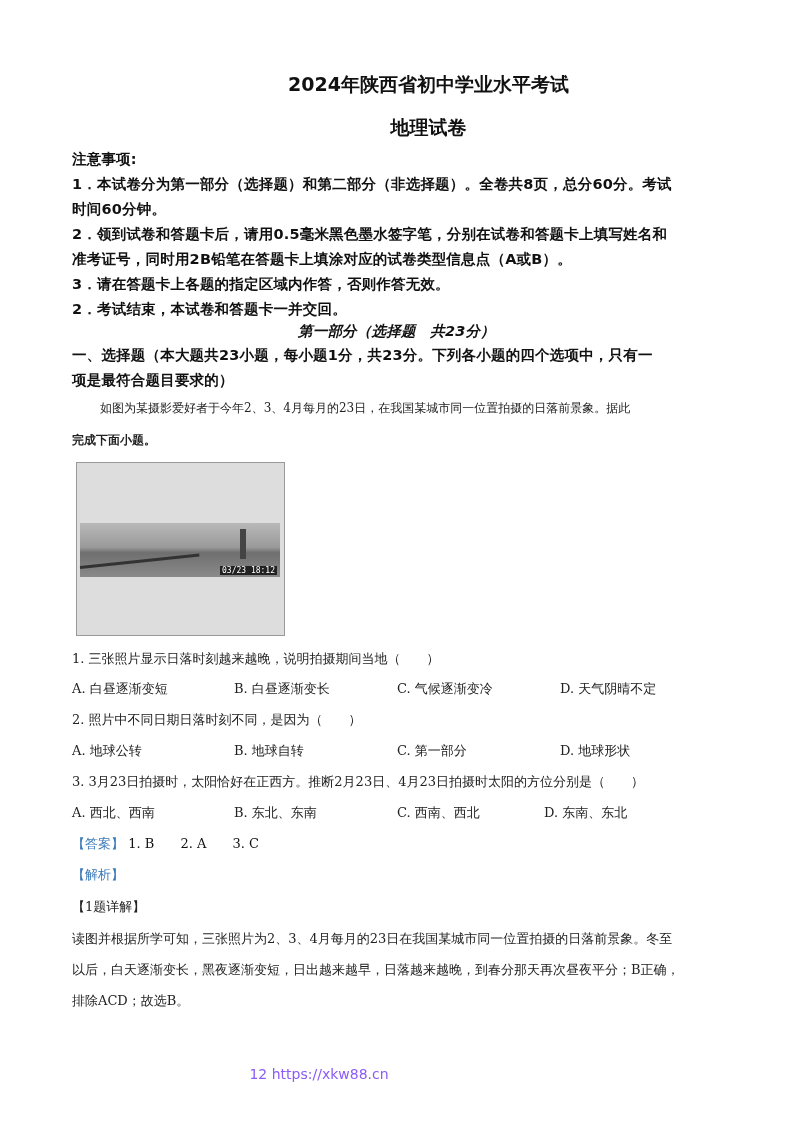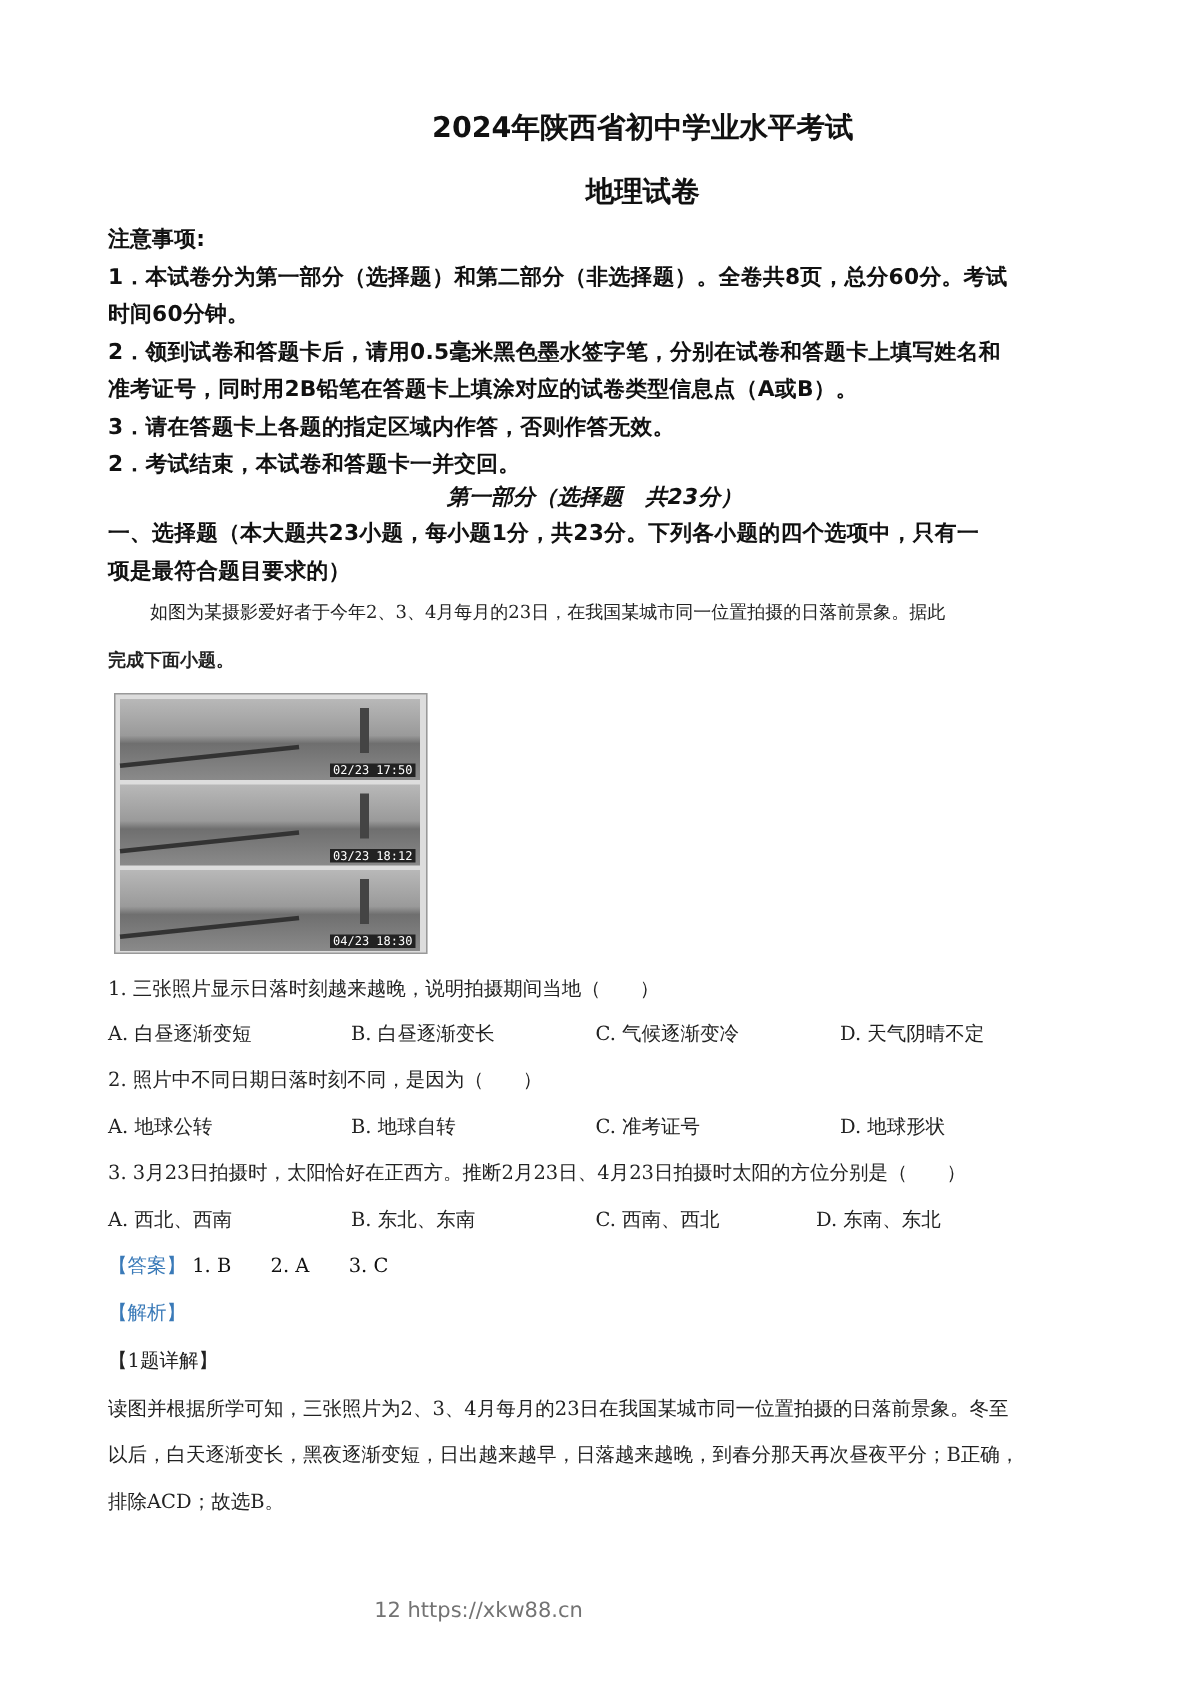--- a/index.html
+++ b/index.html
@@ -9,21 +9,21 @@
   .bold { font-weight:bold; font-family:"DejaVu Sans","Liberation Sans",sans-serif; font-size:14.5px; letter-spacing:0.2px; }
   .line { left:72px; white-space:nowrap; }
   .norm { font-size:13px; color:#222; }
   .opt { position:absolute; font-size:13px; color:#222; white-space:nowrap; }
   .blue { color:#3a7ab8; }
   .photo { left:76px; top:462px; width:207px; height:172px; border:1px solid #999; background:#ddd; overflow:hidden; }
   .panel { position:absolute; left:3px; width:200px; height:54px; background:linear-gradient(#b8b8b8 0%, #9a9a9a 45%, #6f6f6f 55%, #8a8a8a 100%); }
   .panel .stamp { position:absolute; right:3px; bottom:2px; font-size:8px; color:#fff; background:#222; padding:0 2px; font-family:"DejaVu Sans Mono",monospace; }
   .panel .bridge { position:absolute; left:0; bottom:8px; width:120px; height:3px; background:#333; transform:rotate(-6deg); transform-origin:left; }
   .panel .tower { position:absolute; left:160px; top:6px; width:6px; height:30px; background:#444; }
-  .footer { left:0; width:638px; text-align:center; top:1066px; font-size:14px; color:#737373; font-family:"DejaVu Sans","Liberation Sans",sans-serif; }
+  .footer { left:0; width:638px; text-align:center; top:1066px; font-size:14px; color:#8b5cf6; font-family:"DejaVu Sans","Liberation Sans",sans-serif; }
 </style>
 </head>
 <body>
 
 <div>
   <div class="abs title" style="top:72px;">2024年陕西省初中学业水平考试</div>
   <div class="abs title" style="top:115px;">地理试卷</div>
 
   <div class="abs line bold" style="top:150px;">注意事项:</div>
   <div class="abs line bold" style="top:175px;">1．本试卷分为第一部分（选择题）和第二部分（非选择题）。全卷共8页，总分60分。考试</div>
@@ -33,50 +33,40 @@
   <div class="abs line bold" style="top:275px;">3．请在答题卡上各题的指定区域内作答，否则作答无效。</div>
   <div class="abs line bold" style="top:300px;">2．考试结束，本试卷和答题卡一并交回。</div>
 
   <div class="abs bold" style="top:322px; left:0; width:793px; text-align:center;font-style:italic;">第一部分（选择题　共23分）</div>
   <div class="abs line bold" style="top:346px;">一、选择题（本大题共23小题，每小题1分，共23分。下列各小题的四个选项中，只有一</div>
   <div class="abs line bold" style="top:371px;">项是最符合题目要求的）</div>
   <div class="abs norm" style="top:400px; left:100px; white-space:nowrap; font-size:12px;">如图为某摄影爱好者于今年2、3、4月每月的23日，在我国某城市同一位置拍摄的日落前景象。据此</div>
   <div class="abs norm" style="top:432px; left:72px; font-size:12px;font-weight:bold;">完成下面小题。</div>
 
   <div class="abs photo">
-    <div class="panel" style="top:3px;">
-      <div class="bridge"></div>
-        <div class="tower"></div>
-      <span class="stamp">02/23  17:50</span>
-    </div>
     <div class="panel" style="top:60px;">
       <div class="bridge"></div>
         <div class="tower"></div>
       <span class="stamp">03/23  18:12</span>
-    </div>
-    <div class="panel" style="top:117px;">
-      <div class="bridge"></div>
-        <div class="tower"></div>
-      <span class="stamp">04/23  18:30</span>
     </div>
   </div>
 
   <div class="abs line norm" style="top:650px;">1. 三张照片显示日落时刻越来越晚，说明拍摄期间当地（　　）</div>
   <div class="abs" style="top:680px; left:0; width:709px; height:18px;">
     <span class="opt" style="left:72px;">A. 白昼逐渐变短</span>
     <span class="opt" style="left:234px;">B. 白昼逐渐变长</span>
     <span class="opt" style="left:397px;">C. 气候逐渐变冷</span>
     <span class="opt" style="left:560px;">D. 天气阴晴不定</span>
   </div>
 
   <div class="abs line norm" style="top:711px;">2. 照片中不同日期日落时刻不同，是因为（　　）</div>
   <div class="abs" style="top:742px; left:0; width:793px; height:18px;">
     <span class="opt" style="left:72px;">A. 地球公转</span>
     <span class="opt" style="left:234px;">B. 地球自转</span>
-    <span class="opt" style="left:397px;">C. 准考证号</span>
+    <span class="opt" style="left:397px;">C. 第一部分</span>
     <span class="opt" style="left:560px;">D. 地球形状</span>
   </div>
 
   <div class="abs line norm" style="top:773px;">3. 3月23日拍摄时，太阳恰好在正西方。推断2月23日、4月23日拍摄时太阳的方位分别是（　　）</div>
   <div class="abs" style="top:804px; left:0; width:793px; height:18px;">
     <span class="opt" style="left:72px;">A. 西北、西南</span>
     <span class="opt" style="left:234px;">B. 东北、东南</span>
     <span class="opt" style="left:397px;">C. 西南、西北</span>
     <span class="opt" style="left:544px;">D. 东南、东北</span>
   </div>

